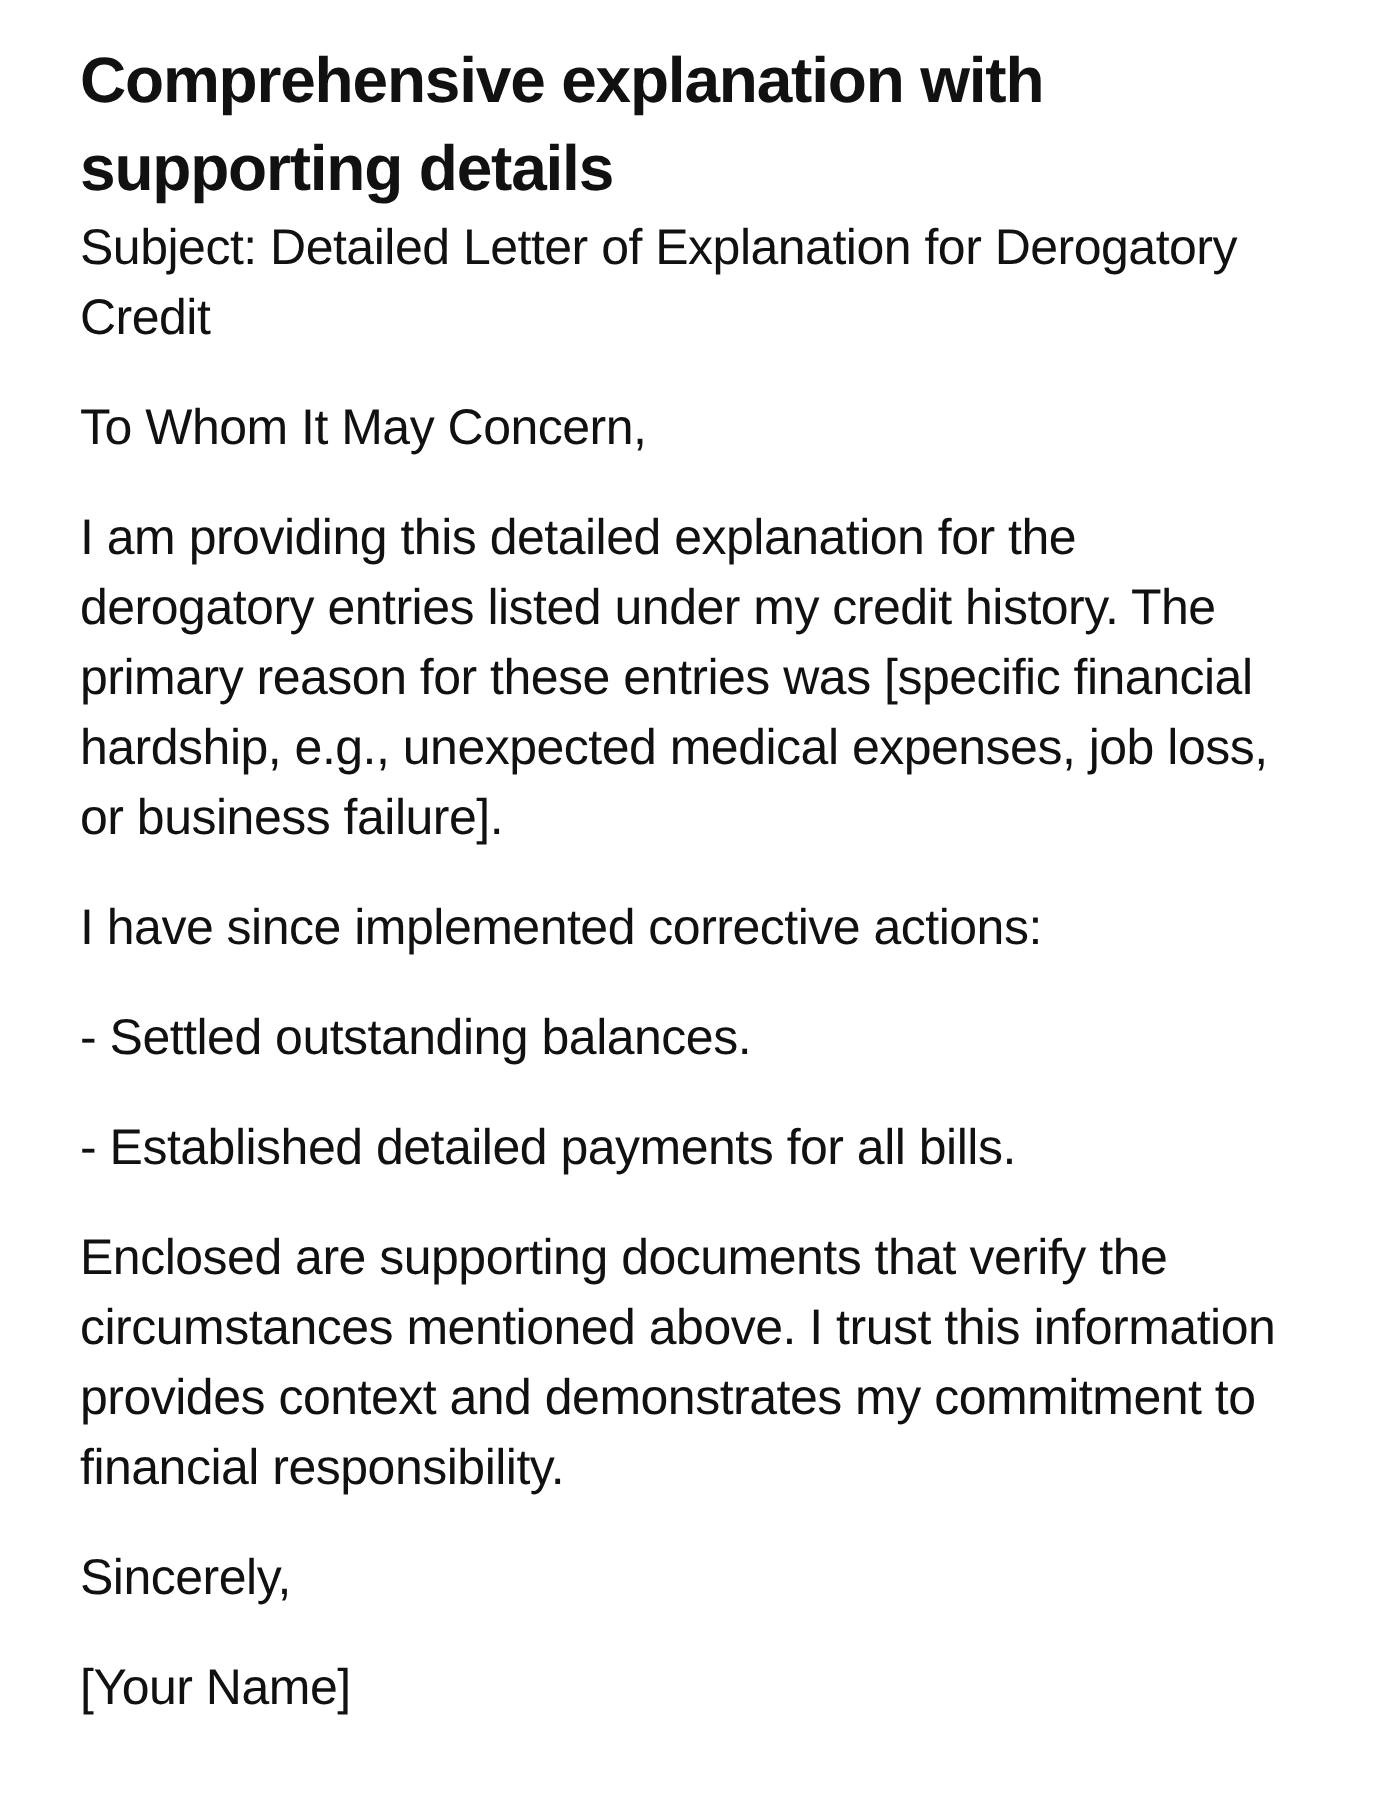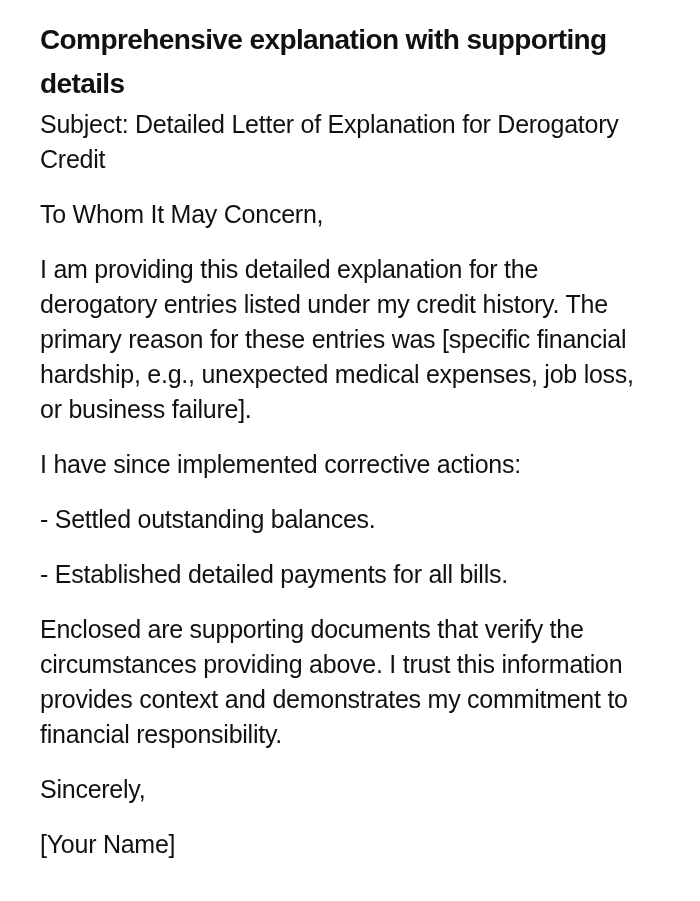--- a/index.html
+++ b/index.html
@@ -1,21 +1,21 @@
 <!DOCTYPE html>
 <html><head>
   <meta charset="utf-8">
   <style>
     html, body { margin: 0; padding: 0; background: #ffffff; }
     body { width: 700px; height: 901px; overflow: hidden; position: relative; }
     .page { position: absolute; left: 40px; top: 18px; width: 610px; color: #111111; }
     .title {
       font-family: "Liberation Sans", sans-serif;
       font-weight: 700;
-      font-size: 28px;
+      font-size: 32px;
       line-height: 44px;
       letter-spacing: -0.6px;
       margin: 0 0 1px 0;
     }
     p {
       font-family: "Liberation Sans", sans-serif;
       font-size: 25px;
       line-height: 35px;
       margin: 0 0 20px 0;
       letter-spacing: -0.25px;
@@ -26,16 +26,16 @@
 <body>
 
 <div class="page">
   <h1 class="title">Comprehensive explanation with supporting details</h1>
   <p class="subject">Subject: Detailed Letter of Explanation for Derogatory Credit</p>
   <p>To Whom It May Concern,</p>
   <p>I am providing this detailed explanation for the derogatory entries listed under my credit history. The primary reason for these entries was [specific financial hardship, e.g., unexpected medical expenses, job loss, or business failure].</p>
   <p>I have since implemented corrective actions:</p>
   <p>- Settled outstanding balances.</p>
   <p>- Established detailed payments for all bills.</p>
-  <p>Enclosed are supporting documents that verify the circumstances providing above. I trust this information provides context and demonstrates my commitment to financial responsibility.</p>
+  <p>Enclosed are supporting documents that verify the circumstances mentioned above. I trust this information provides context and demonstrates my commitment to financial responsibility.</p>
   <p>Sincerely,</p>
   <p>[Your Name]</p>
 </div>
 
 </body></html>

